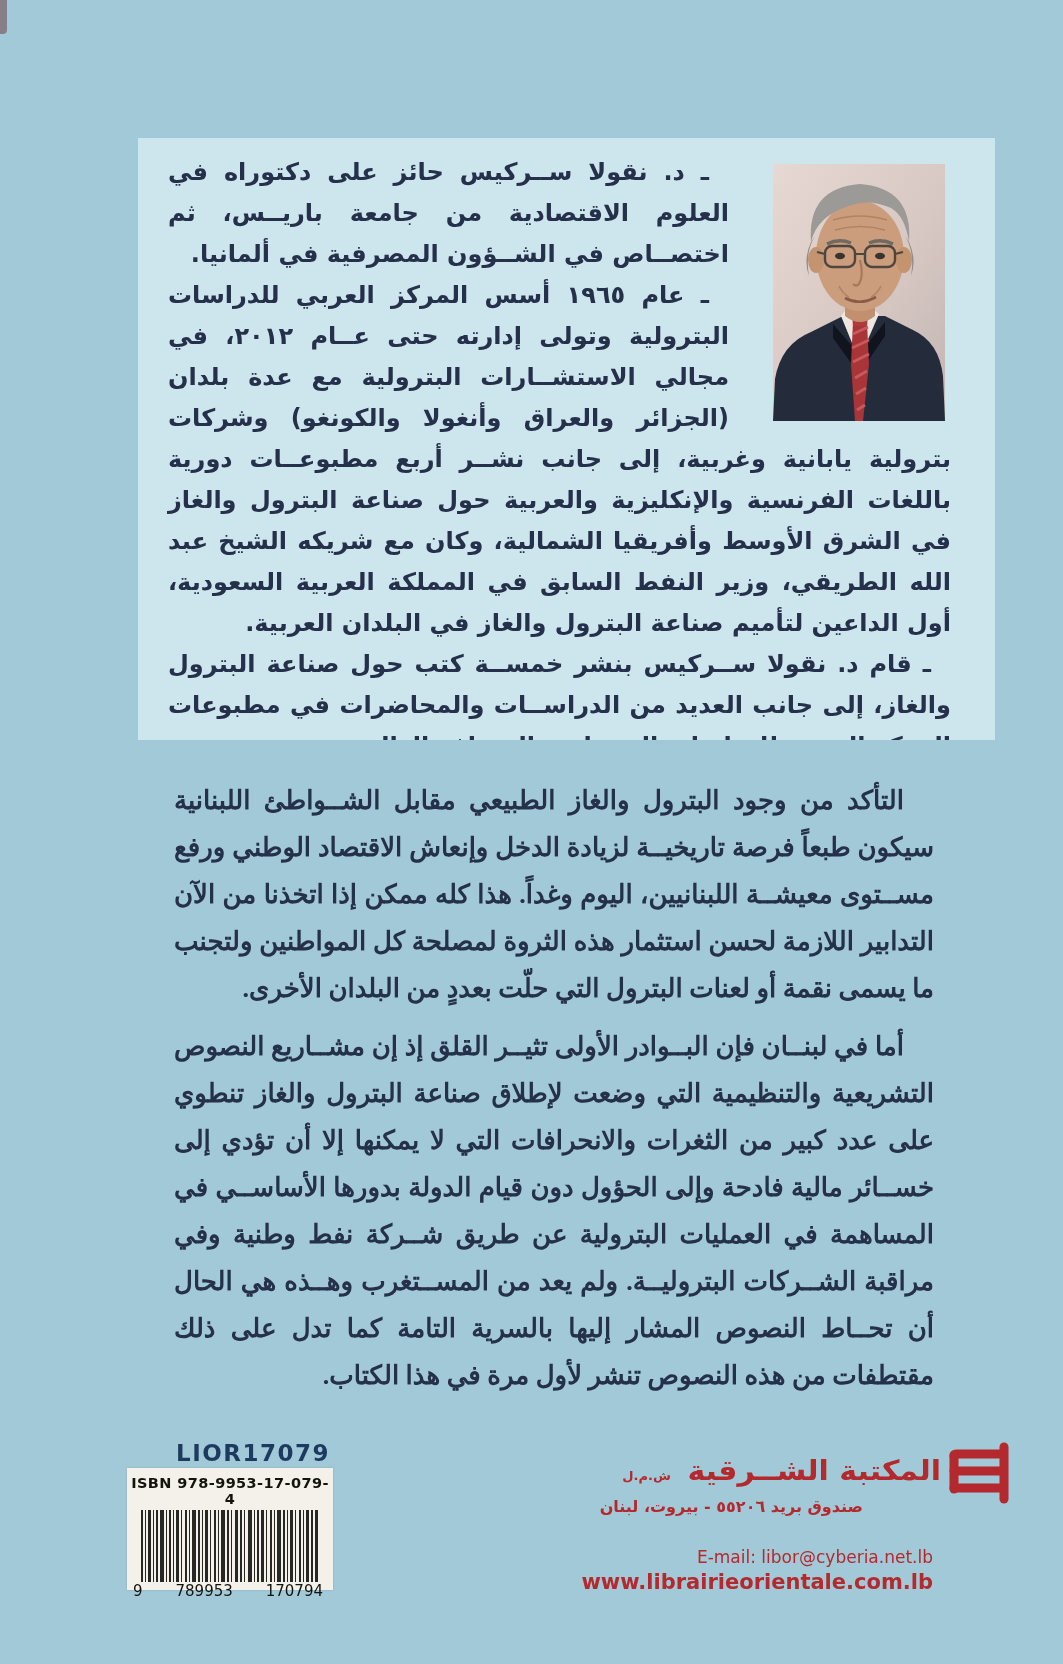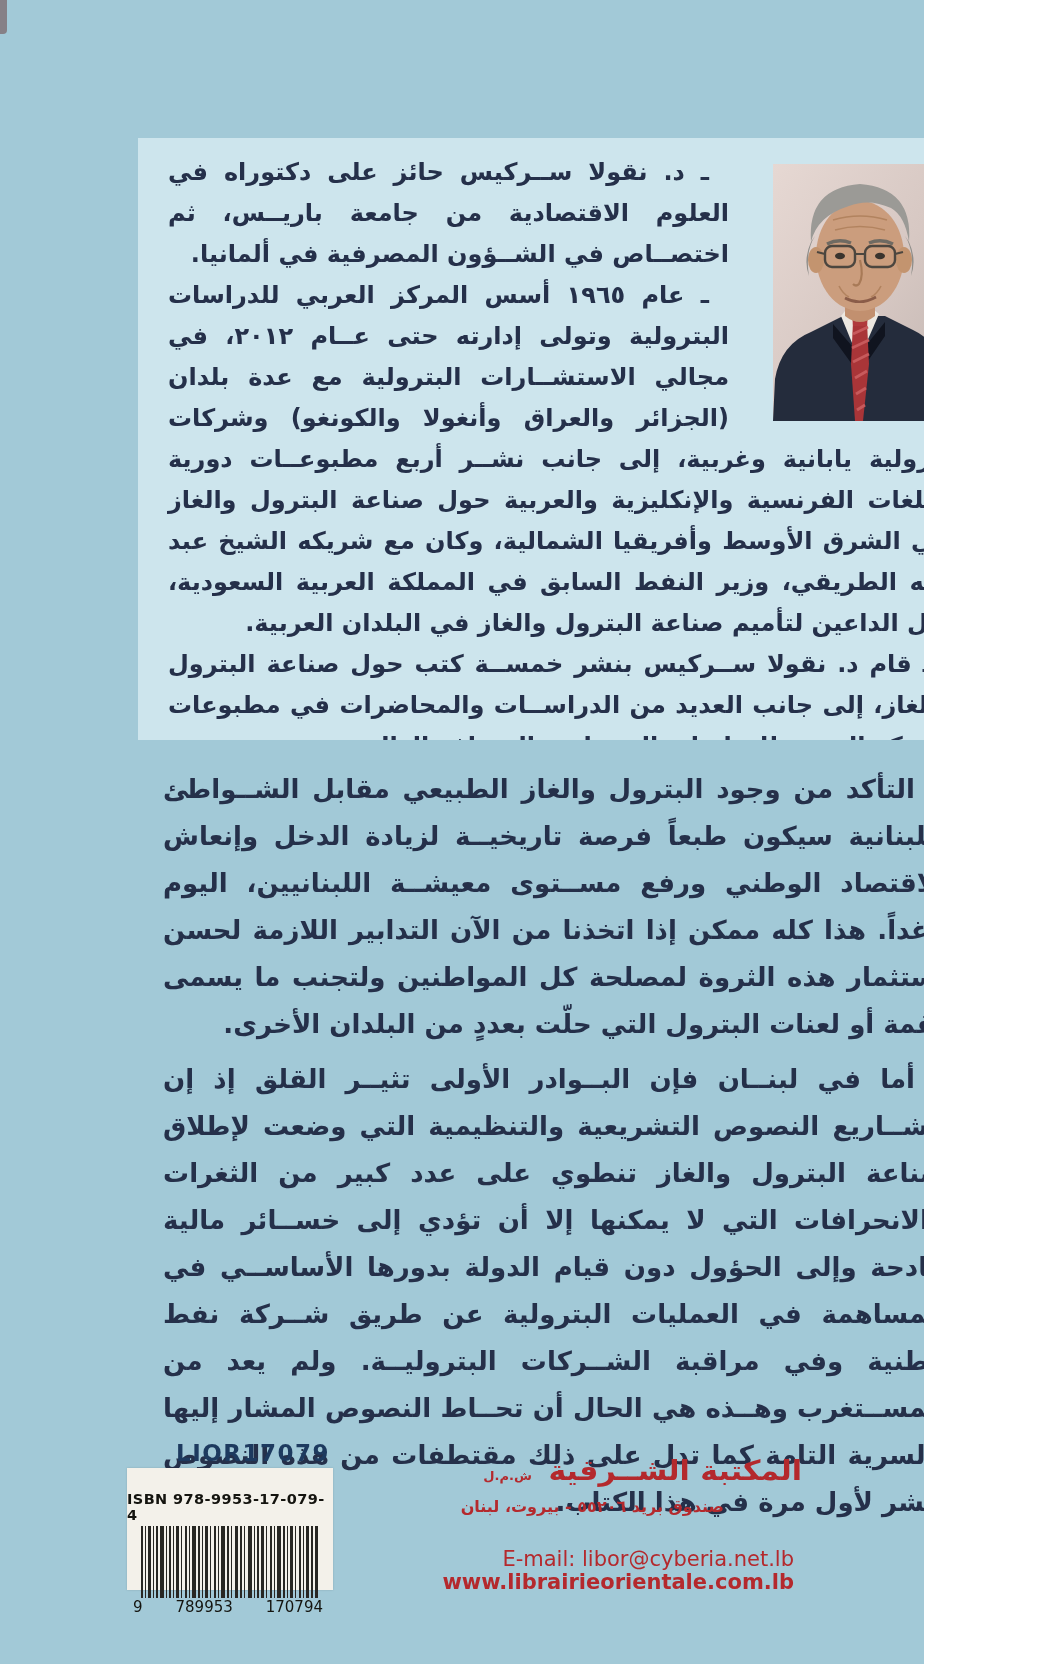--- a/index.html
+++ b/index.html
@@ -1,18 +1,18 @@
 <!DOCTYPE html>
 <html lang="ar"><head>
 <meta charset="utf-8">
 <style>
   html,body{margin:0;padding:0;}
   .page{
     position:relative;
-    width:924px;height:1664px;
+    width:1063px;height:1664px;
     background:#a2c9d7;
     font-family:"DejaVu Sans",sans-serif;
     overflow:hidden;
   }
   .scan-mark{
     position:absolute;left:0;top:0;width:7px;height:34px;
     background:#6f4444;opacity:.55;border-radius:0 0 4px 0;
   }
   
   .panel{
@@ -43,38 +43,38 @@
   
   .body-text{
     position:absolute;left:163px;top:766px;width:782px;
     direction:rtl;
     text-align:justify;
     color:#25304a;
     font-size:26px;
     line-height:47px;
     font-weight:bold;
   }
-  .body-text p{margin:0;text-indent:30px;}
+  .body-text p{margin:11px;text-indent:30px;font-family:Liberation Serif, serif;}
   .body-text p + p{margin-top:8px;}
   
   .lior{
     position:absolute;left:176px;top:1440px;
     font-size:23px;font-weight:bold;color:#1d3a5f;
     letter-spacing:1.5px;
   }
   .barcode-label{
     position:absolute;left:127px;top:1468px;
     width:206px;height:122px;
     background:#f3f1ea;
     box-shadow:0 0 2px rgba(0,0,0,.15);
   }
   .isbn{
-    text-align:left;
+    text-align:center;
     font-size:14.5px;font-weight:bold;color:#14140f;
-    margin-top:23px;letter-spacing:.4px;
+    margin-top:7px;letter-spacing:.4px;
     font-family:"DejaVu Sans",sans-serif;
   }
   .bars{display:block;margin:3px auto 0;}
   .bar-digits{
     display:flex;justify-content:space-between;
     padding:0 10px 0 6px;margin-top:0;
     font-size:15px;color:#14140f;
     font-family:"DejaVu Sans",sans-serif;
   }
   
@@ -87,21 +87,21 @@
     letter-spacing:-1px;
     transform:scaleY(.92);
     white-space:nowrap;
   }
   .pub-name .suffix{font-size:13px;font-weight:bold;letter-spacing:0;margin-right:6px;}
   .pub-line{
     position:absolute;direction:rtl;color:#b4292d;white-space:nowrap;
   }
   .pub-pobox{right:200px;top:1497px;font-size:16px;font-weight:bold;}
   .pub-phone{right:171px;top:1521px;font-size:16px;font-weight:bold;}
-  .pub-email{right:130px;top:1547px;font-size:21px;direction:ltr;}
+  .pub-email{right:130px;top:1547px;font-size:17px;direction:ltr;}
   .pub-web{right:130px;top:1570px;font-size:21px;font-weight:bold;direction:ltr;}
 </style>
 </head>
 <body>
 
 <div class="page">
 
   <div class="scan-mark"></div>
 
   <div class="panel">

